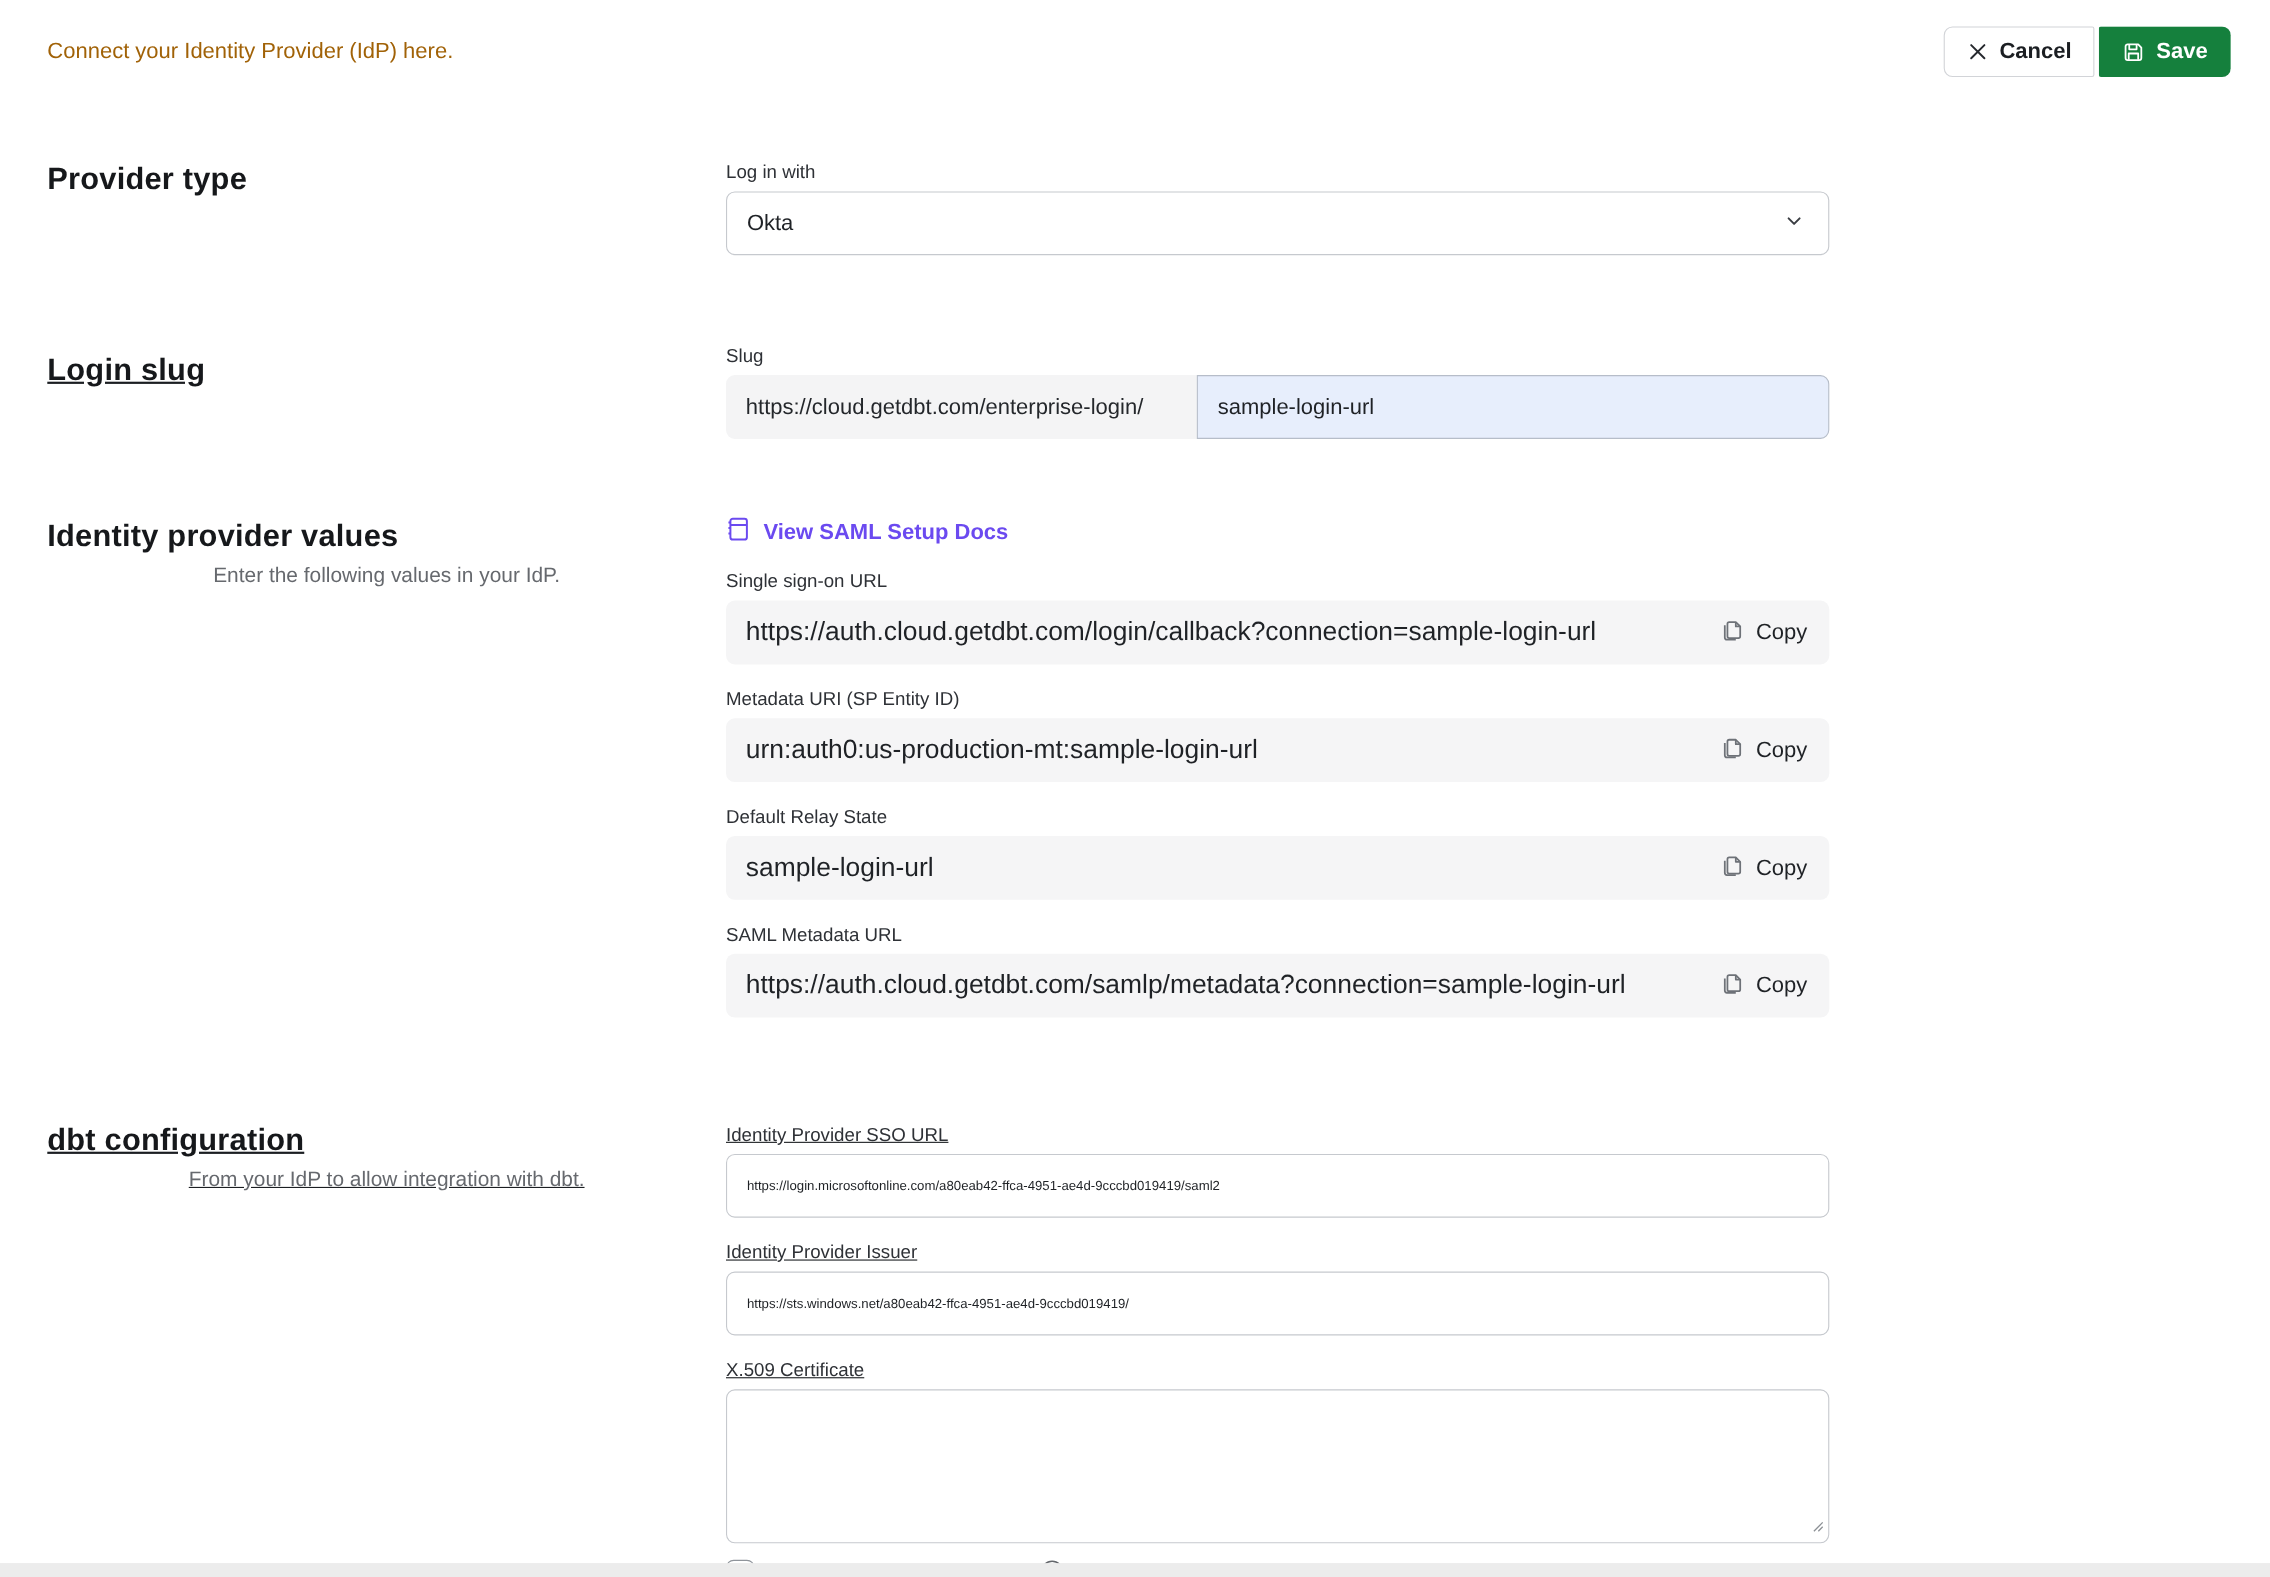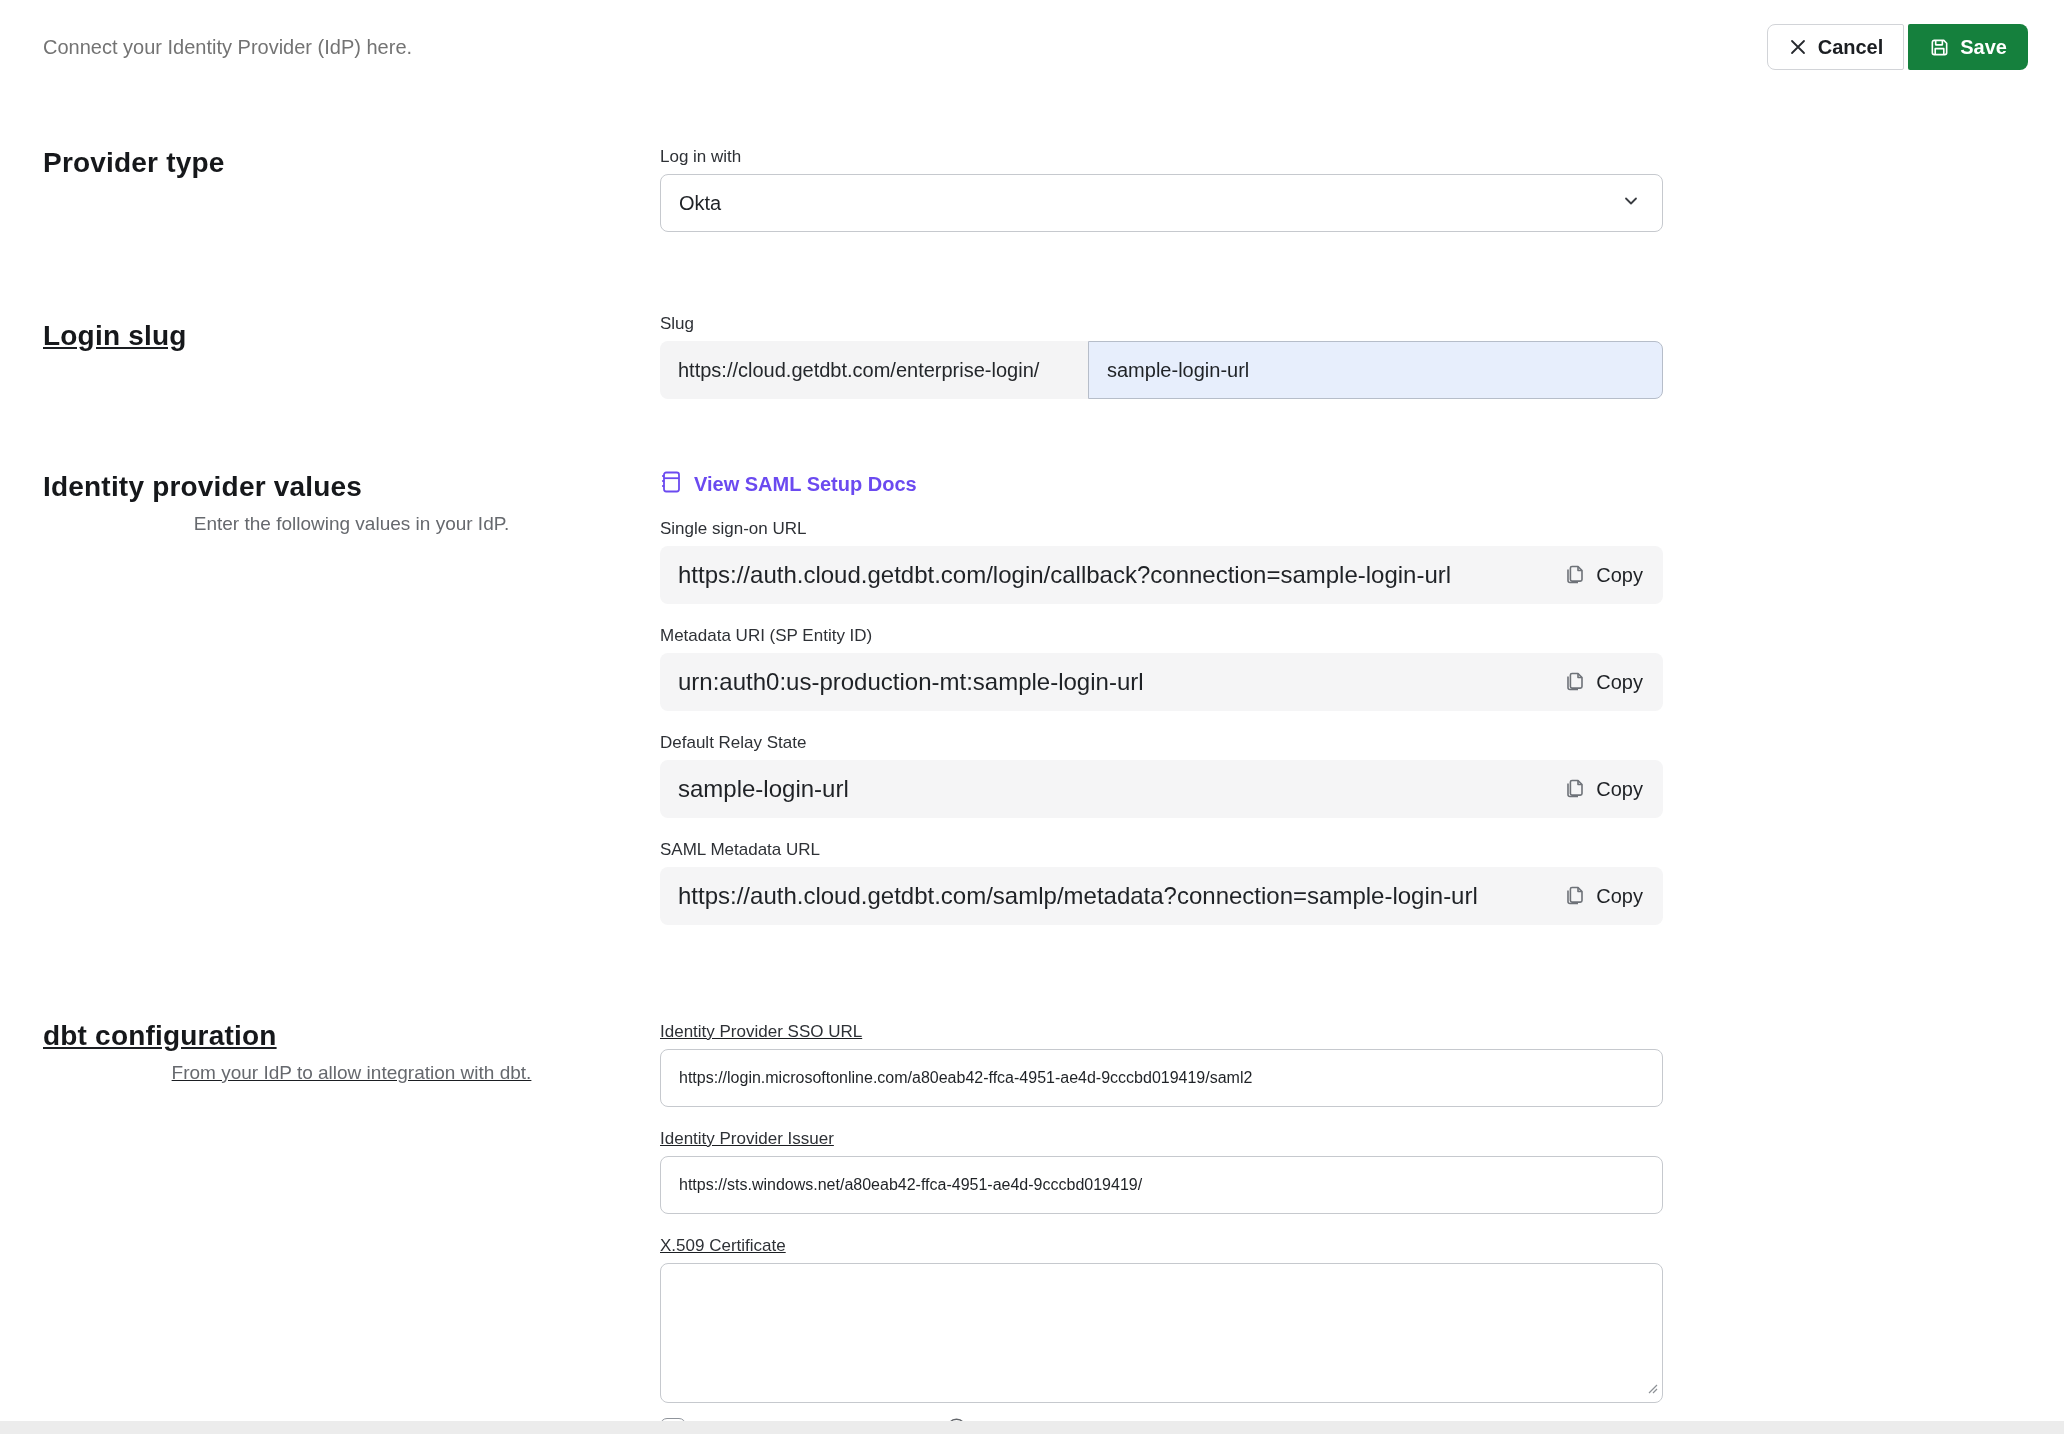--- a/index.html
+++ b/index.html
@@ -4,21 +4,21 @@
 <style>
   * { margin:0; padding:0; box-sizing:border-box; }
   html,body { width:2064px; height:1434px; background:#ffffff; overflow:hidden;
               font-family:"Liberation Sans","DejaVu Sans",sans-serif; color:#1b1e22; }
 
   .page { position:relative; width:100%; height:100%; }
 
   
   .header { display:flex; justify-content:space-between; align-items:center;
             padding:24px 36px 0 43px; height:70px; }
-  .intro { font-size:20px; color:#737373; }
+  .intro { font-size:20px; color:#a16207; }
   .header-actions { display:flex; gap:4px; }
   .btn { display:flex; align-items:center; gap:10px; height:46px; padding:0 20px;
          border-radius:8px; font-size:20px; font-weight:600; cursor:pointer;
          border:1px solid transparent; }
   .btn-cancel { background:#ffffff; border-color:#d2d4d8; color:#1b1e22;
                 border-top-right-radius:2px; border-bottom-right-radius:2px; }
   .btn-save   { background:#15803d; color:#ffffff;
                 border-top-left-radius:2px; border-bottom-left-radius:2px;justify-content:space-between; }
   .btn svg { display:block; }
 
@@ -55,21 +55,21 @@
   .doc-link span { font-size:20px; font-weight:600; color:#6b4af0; }
 
   .copy-row { display:flex; align-items:center; justify-content:space-between;
               background:#f5f5f6; border-radius:8px; padding:0 20px 0 18px; }
   .copy-value { font-size:24px; color:#1f2226; }
   .copy-btn { display:flex; align-items:center; gap:10px; cursor:pointer; background:none;
               border:none; font-family:inherit; }
   .copy-btn span { font-size:20px; font-weight:500; color:#1f2226; }
 
   .text-input { width:1003px; border:1px solid #c6c9ce; border-radius:8px; background:#fff;
-                font-size:16px; color:#1f2226; padding:0 18px; font-family:inherit; outline:none; }
+                font-size:12px; color:#1f2226; padding:0 18px; font-family:inherit; outline:none; }
 
   .textarea-wrap { position:relative; width:1003px; }
   .cert-textarea { width:1003px; height:140px; border:1px solid #c6c9ce; border-radius:8px;
                    background:#fff; resize:none; outline:none; font-family:inherit;
                    font-size:20px; padding:12px 18px; display:block; }
   .resize-handle { position:absolute; right:5px; bottom:5px; }
 
   .check-row { display:flex; align-items:center; gap:14px; margin-top:14px; height:27px; }
   .checkbox { width:26px; height:26px; border:1.5px solid #8f949b; border-radius:7px;
               background:#fff; cursor:pointer; flex:0 0 auto; }

